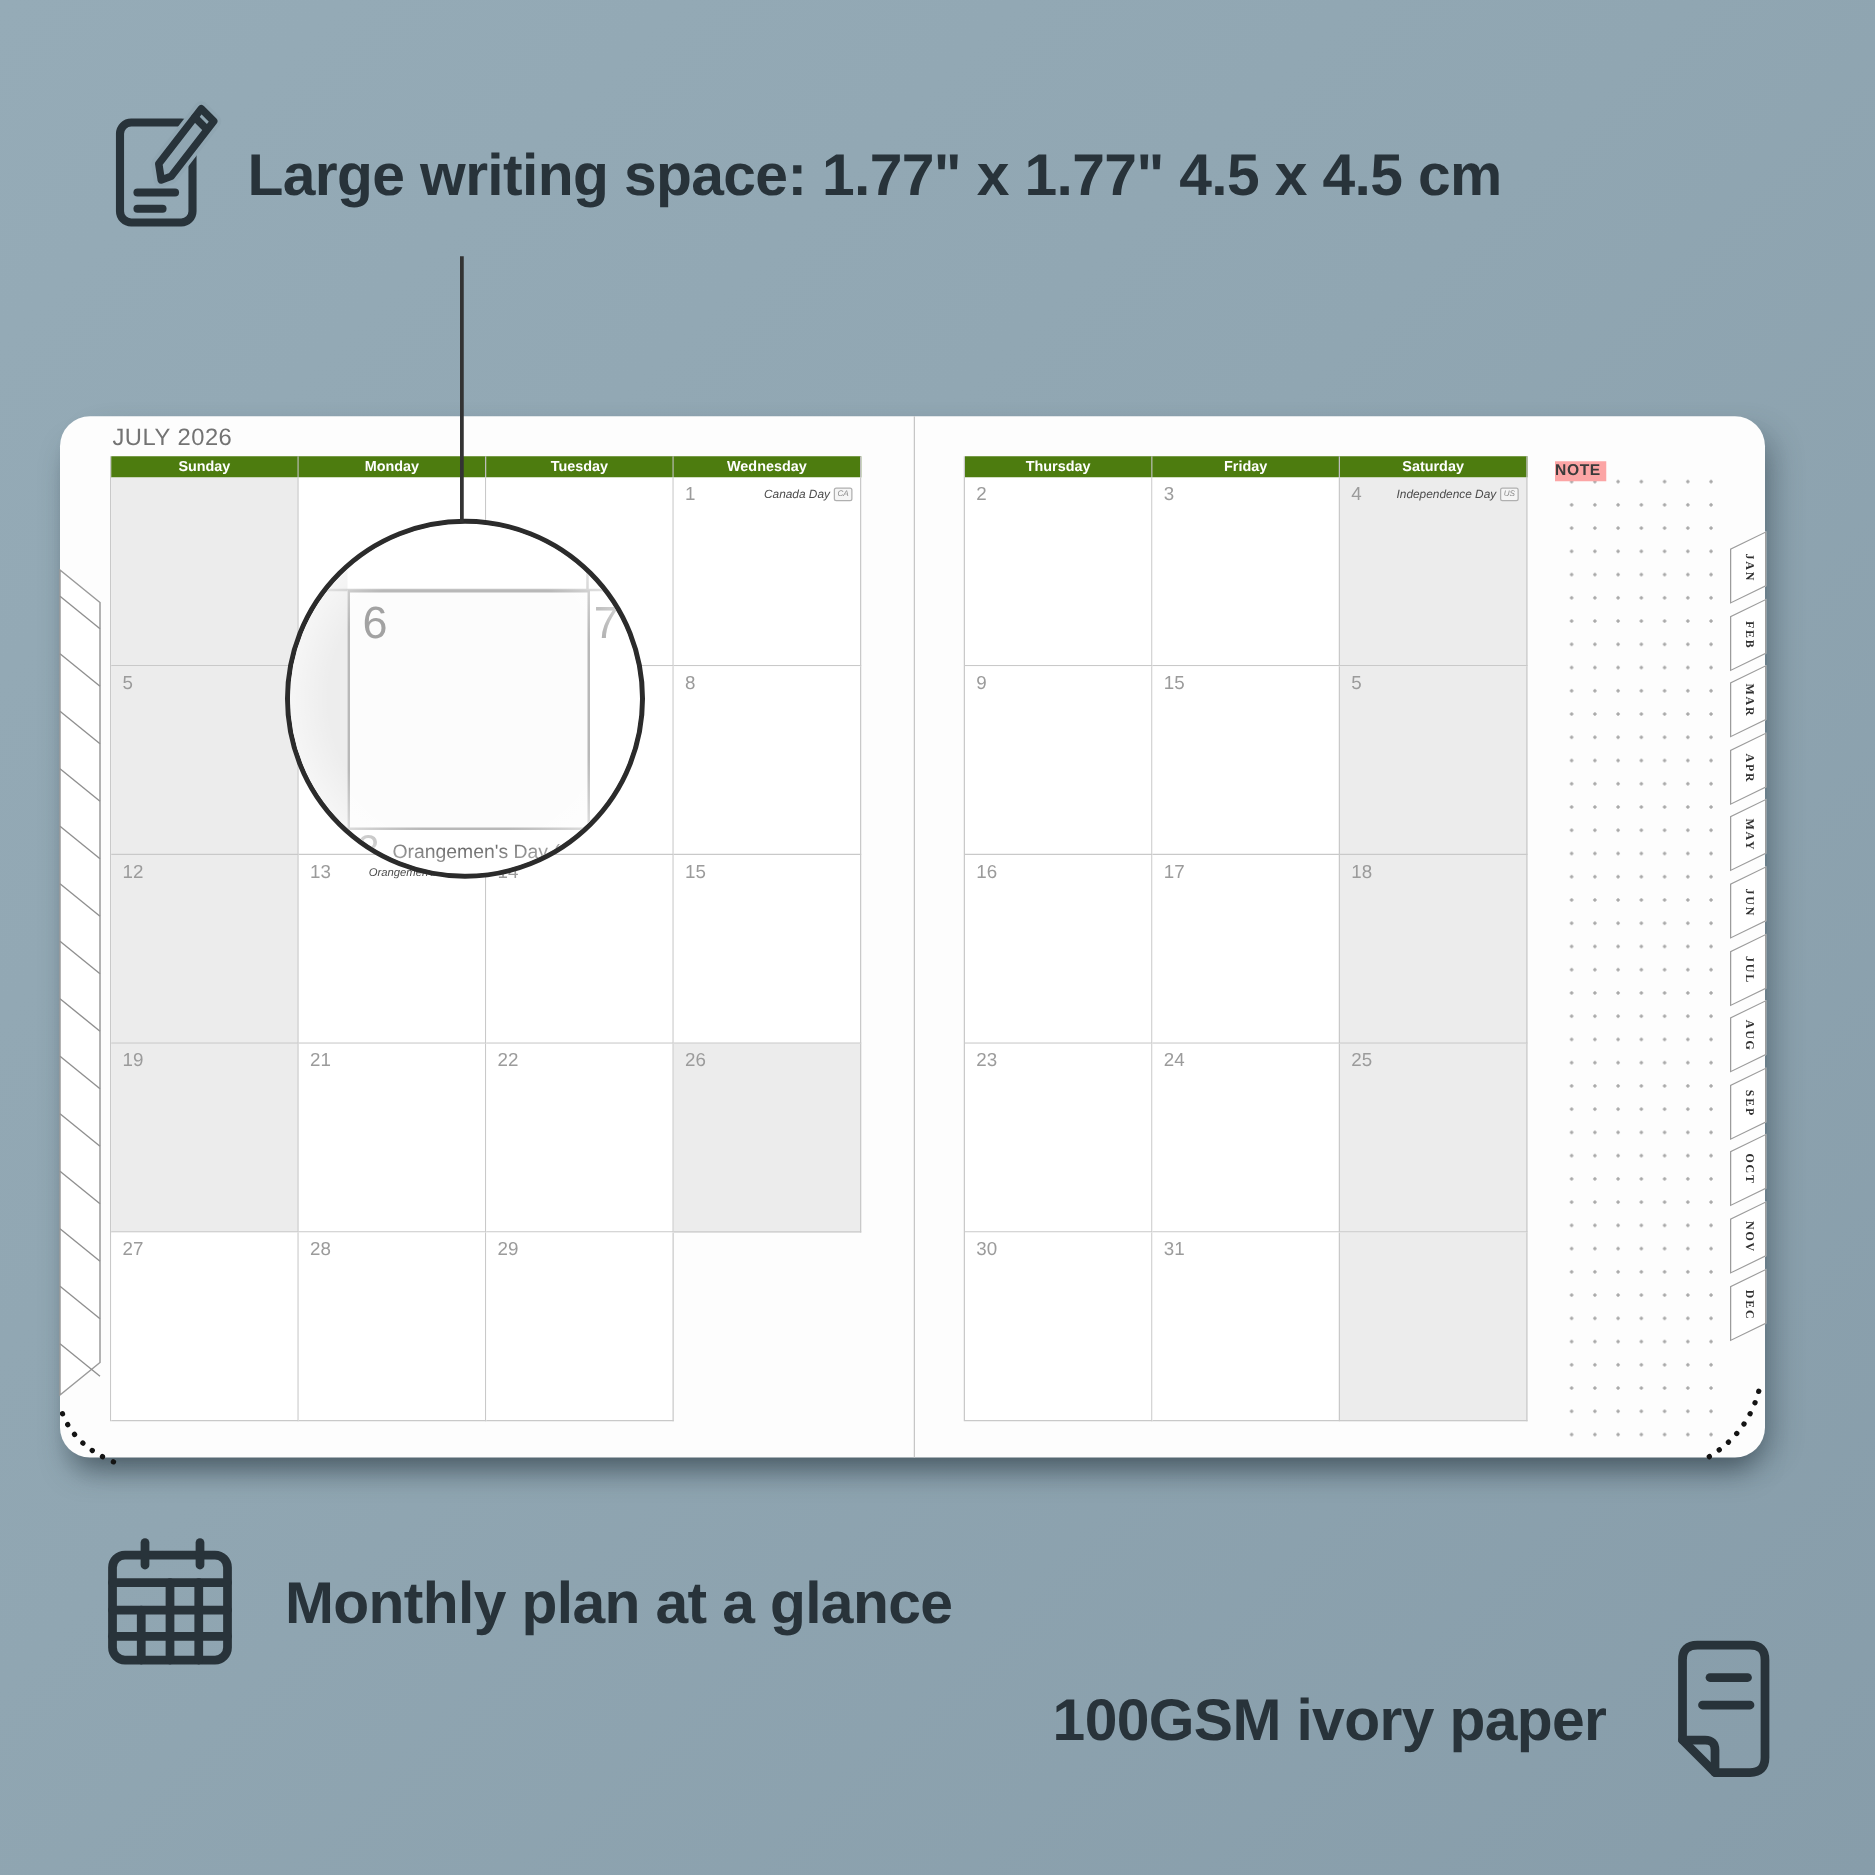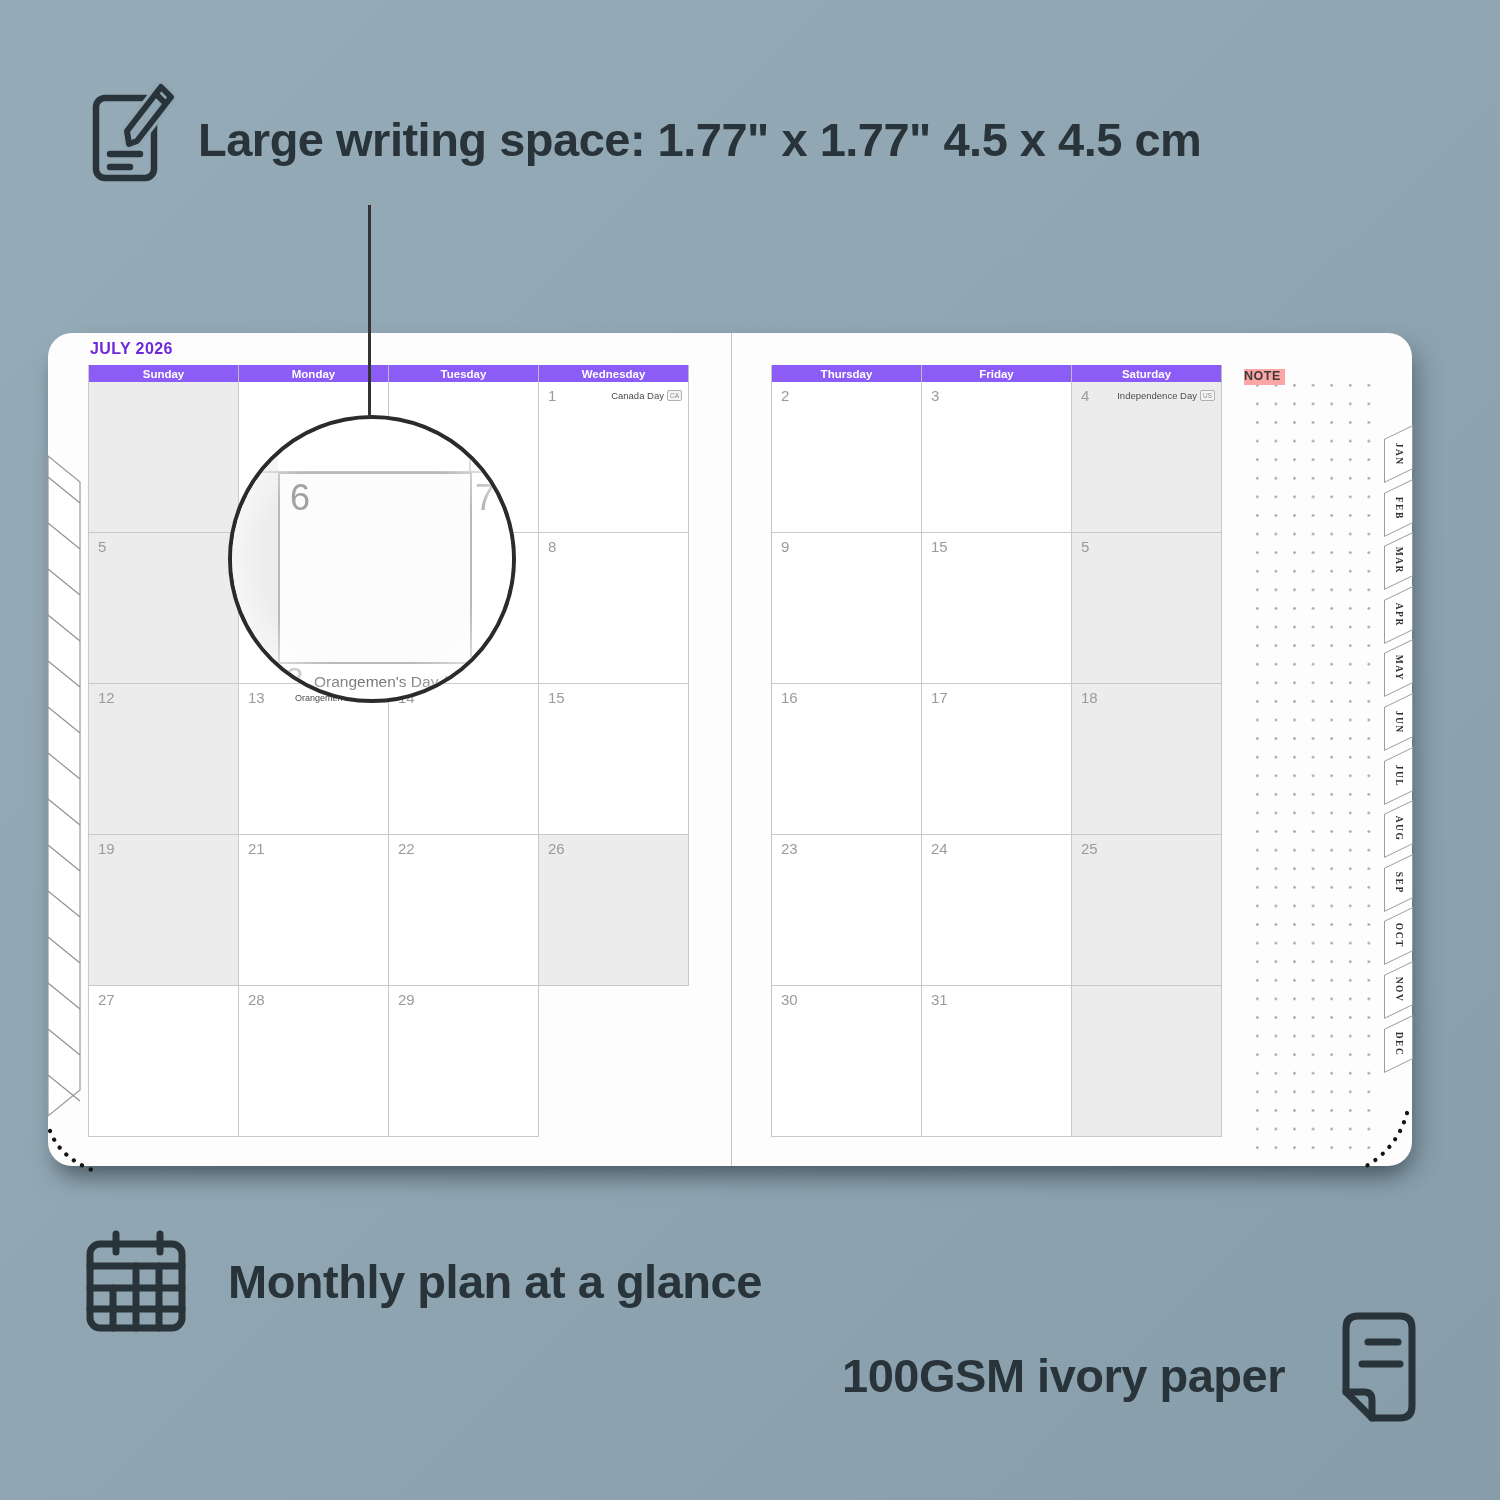--- a/index.html
+++ b/index.html
@@ -9,30 +9,30 @@
   .annot-text{position:absolute;color:#28333a;font-weight:bold;font-size:47px;letter-spacing:-0.5px;white-space:nowrap;}
   #annot-top{left:198px;top:112px;}
   #annot-monthly{left:228px;top:1254px;}
   #annot-paper{left:0;top:1348px;width:1285px;text-align:right;}
   .icon{position:absolute;}
   #pointer-line{position:absolute;left:368px;top:205px;width:2.5px;height:213px;background:#333;z-index:6;}
 
   
   #planner{position:absolute;left:48px;top:333px;width:1364px;height:833px;background:#fdfdfd;border-radius:24px;
            box-shadow:0 18px 22px -8px rgba(38,52,62,.55),14px 8px 24px -6px rgba(38,52,62,.30);z-index:2;}
-  #month-title{position:absolute;left:42px;top:7px;font-size:16px;font-weight:bold;color:#6d28d9;letter-spacing:.4px;}
+  #month-title{position:absolute;left:42px;top:7px;font-size:19px;font-weight:normal;color:#737373;letter-spacing:.4px;}
   .cal{position:absolute;top:32px;display:grid;border-left:1px solid #c9c9c9;}
   #grid-left{left:40px;width:600px;grid-template-columns:repeat(4,1fr);}
   #grid-right{left:723px;width:450px;grid-template-columns:repeat(3,1fr);}
-  .hcell{height:17px;background:#8b5cf6;color:#fff;font-size:11.5px;font-weight:bold;
+  .hcell{height:17px;background:#4d7c0f;color:#fff;font-size:11.5px;font-weight:bold;
          display:flex;align-items:center;justify-content:center;border-right:1px solid #bdbdbd;}
   .cell{height:150px;background:#fff;border-right:1px solid #c9c9c9;border-bottom:1px solid #c9c9c9;position:relative;}
   .cell.weekend{background:#ececec;}
   .date{position:absolute;top:5px;left:9px;font-size:15px;color:#9b9b9b;}
-  .holiday{position:absolute;top:8px;right:6px;font-size:9.5px;color:#4c4c4c;display:flex;gap:3px;align-items:center;white-space:nowrap;}
+  .holiday{position:absolute;top:8px;right:6px;font-size:9.5px;color:#4c4c4c;display:flex;gap:3px;align-items:center;white-space:nowrap;font-style:italic;}
   .holiday .badge{font-size:6.5px;color:#8a8a8a;border:1px solid #b0b0b0;border-radius:2px;padding:0 2px;line-height:9px;background:#f5f5f5;}
   .holiday.trunc{right:auto;left:56px;top:9px;width:62px;overflow:hidden;font-size:9px;}
   #spine{position:absolute;left:683px;top:0;width:1px;height:100%;background:#c6c6c6;}
   #note-label{position:absolute;left:1196px;top:36px;font-size:12.5px;font-weight:bold;color:#3b3b3b;letter-spacing:.5px;background:#fca5a5;padding:0 4px 2px 0;z-index:1;}
   #note-dots{position:absolute;left:1194px;top:40px;width:140px;height:788px;
              background-image:radial-gradient(circle,#a8a8a8 1.1px,rgba(0,0,0,0) 1.5px);
              background-size:18.6px 18.6px;background-position:6px 3px;}
   .tab{position:absolute;left:1336px;width:27px;height:42px;background:#fff;border:1px solid #9c9c9c;
        transform:skewY(-26deg);display:flex;align-items:center;justify-content:center;}
   .tab span{transform:skewY(26deg);writing-mode:vertical-rl;font-family:"Liberation Serif",serif;

